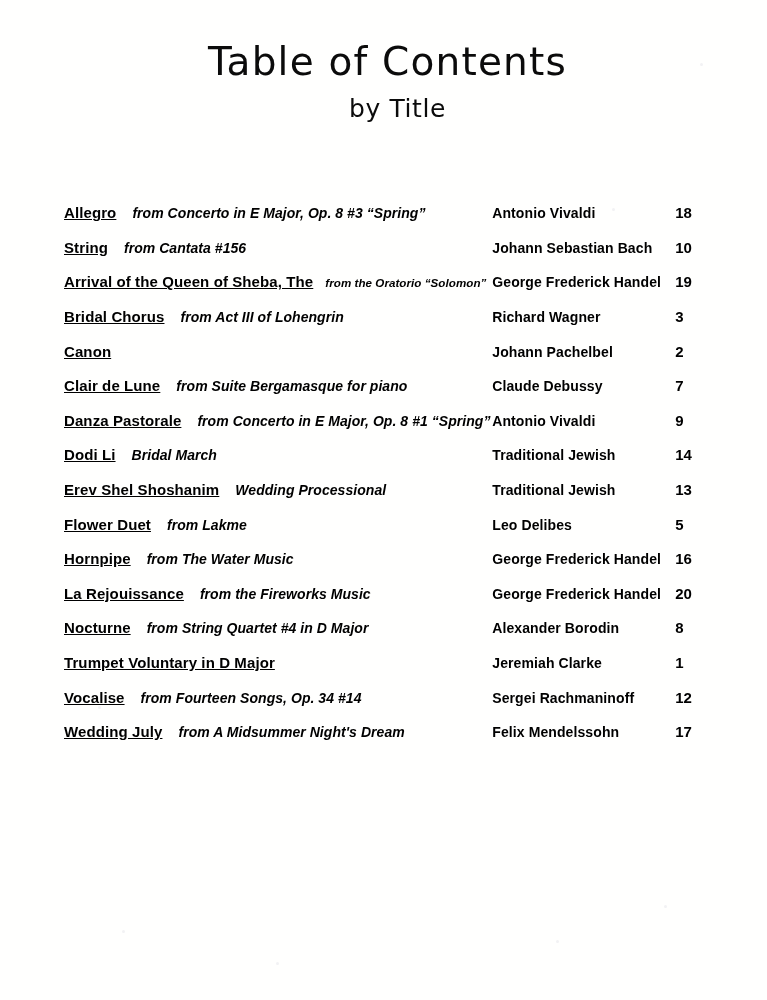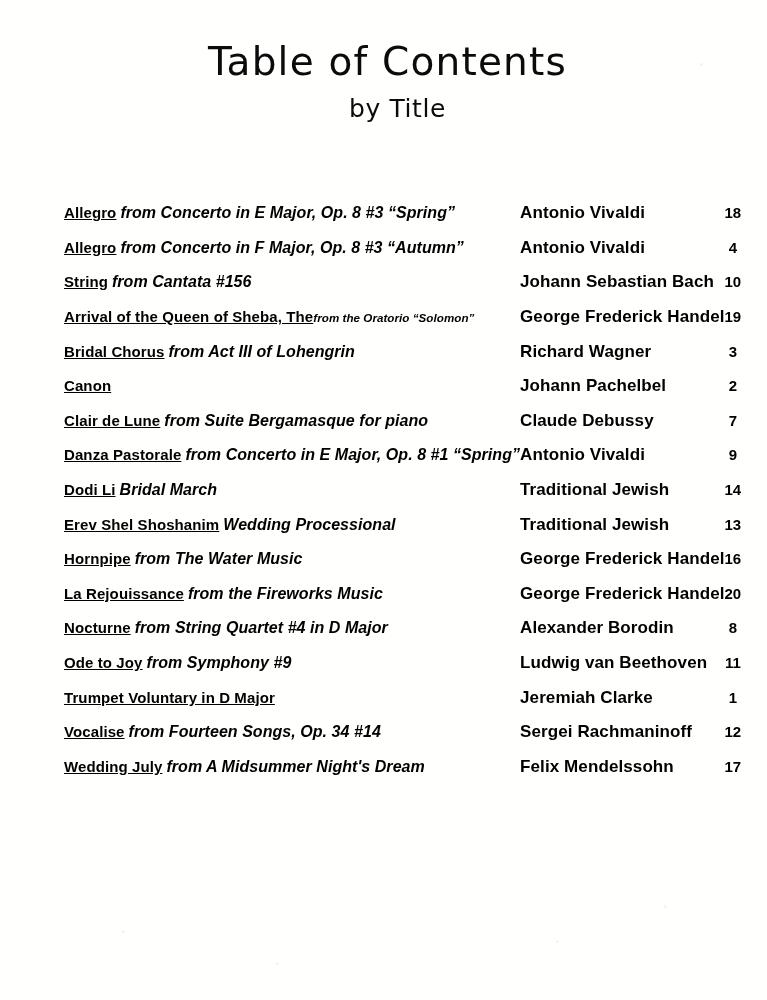--- a/index.html
+++ b/index.html
@@ -68,46 +68,46 @@
   .col-composer {
     width: 221px;
     padding: 0 0 0 0;
     text-align: left;
     vertical-align: middle;
     white-space: nowrap;
   }
   .col-page {
     width: 113px;
     padding: 0 49px 0 0;
-    text-align: center;
+    text-align: left;
     vertical-align: middle;
     white-space: nowrap;
   }
 
   .work-title {
     font-size: 15px;
     font-weight: bold;
     letter-spacing: 0.1px;
     text-decoration: underline;
   }
   .work-sub {
-    font-size: 16px;
+    font-size: 14px;
     font-weight: bold;
     font-style: italic;
     letter-spacing: 0.05px;
-    margin-left: 4px;
+    margin-left: 16px;
   }
   
   tr[data-long="true"] .work-sub {
     font-size: 11.6px;
-    margin-left: 0;
+    margin-left: 12px;
   }
 
   .composer-name {
-    font-size: 17px;
+    font-size: 14px;
     font-weight: bold;
     letter-spacing: 0.1px;
   }
   .page-number {
     font-size: 15px;
     font-weight: bold;
   }
 
   
   .speckle {
@@ -130,25 +130,20 @@
   </div>
 
   <table class="toc-table">
     <tbody>
         <tr>
           <td class="col-work"><span class="work-title">Allegro</span><span class="work-sub">from Concerto in E Major, Op. 8 #3 “Spring”</span></td>
           <td class="col-composer"><span class="composer-name">Antonio Vivaldi</span></td>
           <td class="col-page"><span class="page-number">18</span></td>
         </tr>
         <tr>
-          <td class="col-work"><span class="work-title">Allegro</span><span class="work-sub">from Concerto in F Major, Op. 8 #3 “Autumn”</span></td>
-          <td class="col-composer"><span class="composer-name">Antonio Vivaldi</span></td>
-          <td class="col-page"><span class="page-number">4</span></td>
-        </tr>
-        <tr>
           <td class="col-work"><span class="work-title">String</span><span class="work-sub">from Cantata #156</span></td>
           <td class="col-composer"><span class="composer-name">Johann Sebastian Bach</span></td>
           <td class="col-page"><span class="page-number">10</span></td>
         </tr>
         <tr data-long="true">
           <td class="col-work"><span class="work-title">Arrival of the Queen of Sheba, The</span><span class="work-sub">from the Oratorio “Solomon”</span></td>
           <td class="col-composer"><span class="composer-name">George Frederick Handel</span></td>
           <td class="col-page"><span class="page-number">19</span></td>
         </tr>
         <tr>
@@ -175,38 +170,38 @@
           <td class="col-work"><span class="work-title">Dodi Li</span><span class="work-sub">Bridal March</span></td>
           <td class="col-composer"><span class="composer-name">Traditional Jewish</span></td>
           <td class="col-page"><span class="page-number">14</span></td>
         </tr>
         <tr>
           <td class="col-work"><span class="work-title">Erev Shel Shoshanim</span><span class="work-sub">Wedding Processional</span></td>
           <td class="col-composer"><span class="composer-name">Traditional Jewish</span></td>
           <td class="col-page"><span class="page-number">13</span></td>
         </tr>
         <tr>
+          <td class="col-work"><span class="work-title">Flower Duet</span><span class="work-sub">from Lakme</span></td>
+          <td class="col-composer"><span class="composer-name">Leo Delibes</span></td>
+          <td class="col-page"><span class="page-number">5</span></td>
+        </tr>
+        <tr>
           <td class="col-work"><span class="work-title">Hornpipe</span><span class="work-sub">from The Water Music</span></td>
           <td class="col-composer"><span class="composer-name">George Frederick Handel</span></td>
           <td class="col-page"><span class="page-number">16</span></td>
         </tr>
         <tr>
           <td class="col-work"><span class="work-title">La Rejouissance</span><span class="work-sub">from the Fireworks Music</span></td>
           <td class="col-composer"><span class="composer-name">George Frederick Handel</span></td>
           <td class="col-page"><span class="page-number">20</span></td>
         </tr>
         <tr>
           <td class="col-work"><span class="work-title">Nocturne</span><span class="work-sub">from String Quartet #4 in D Major</span></td>
           <td class="col-composer"><span class="composer-name">Alexander Borodin</span></td>
           <td class="col-page"><span class="page-number">8</span></td>
-        </tr>
-        <tr>
-          <td class="col-work"><span class="work-title">Ode to Joy</span><span class="work-sub">from Symphony #9</span></td>
-          <td class="col-composer"><span class="composer-name">Ludwig van Beethoven</span></td>
-          <td class="col-page"><span class="page-number">11</span></td>
         </tr>
         <tr>
           <td class="col-work"><span class="work-title">Trumpet Voluntary in D Major</span></td>
           <td class="col-composer"><span class="composer-name">Jeremiah Clarke</span></td>
           <td class="col-page"><span class="page-number">1</span></td>
         </tr>
         <tr>
           <td class="col-work"><span class="work-title">Vocalise</span><span class="work-sub">from Fourteen Songs, Op. 34 #14</span></td>
           <td class="col-composer"><span class="composer-name">Sergei Rachmaninoff</span></td>
           <td class="col-page"><span class="page-number">12</span></td>

